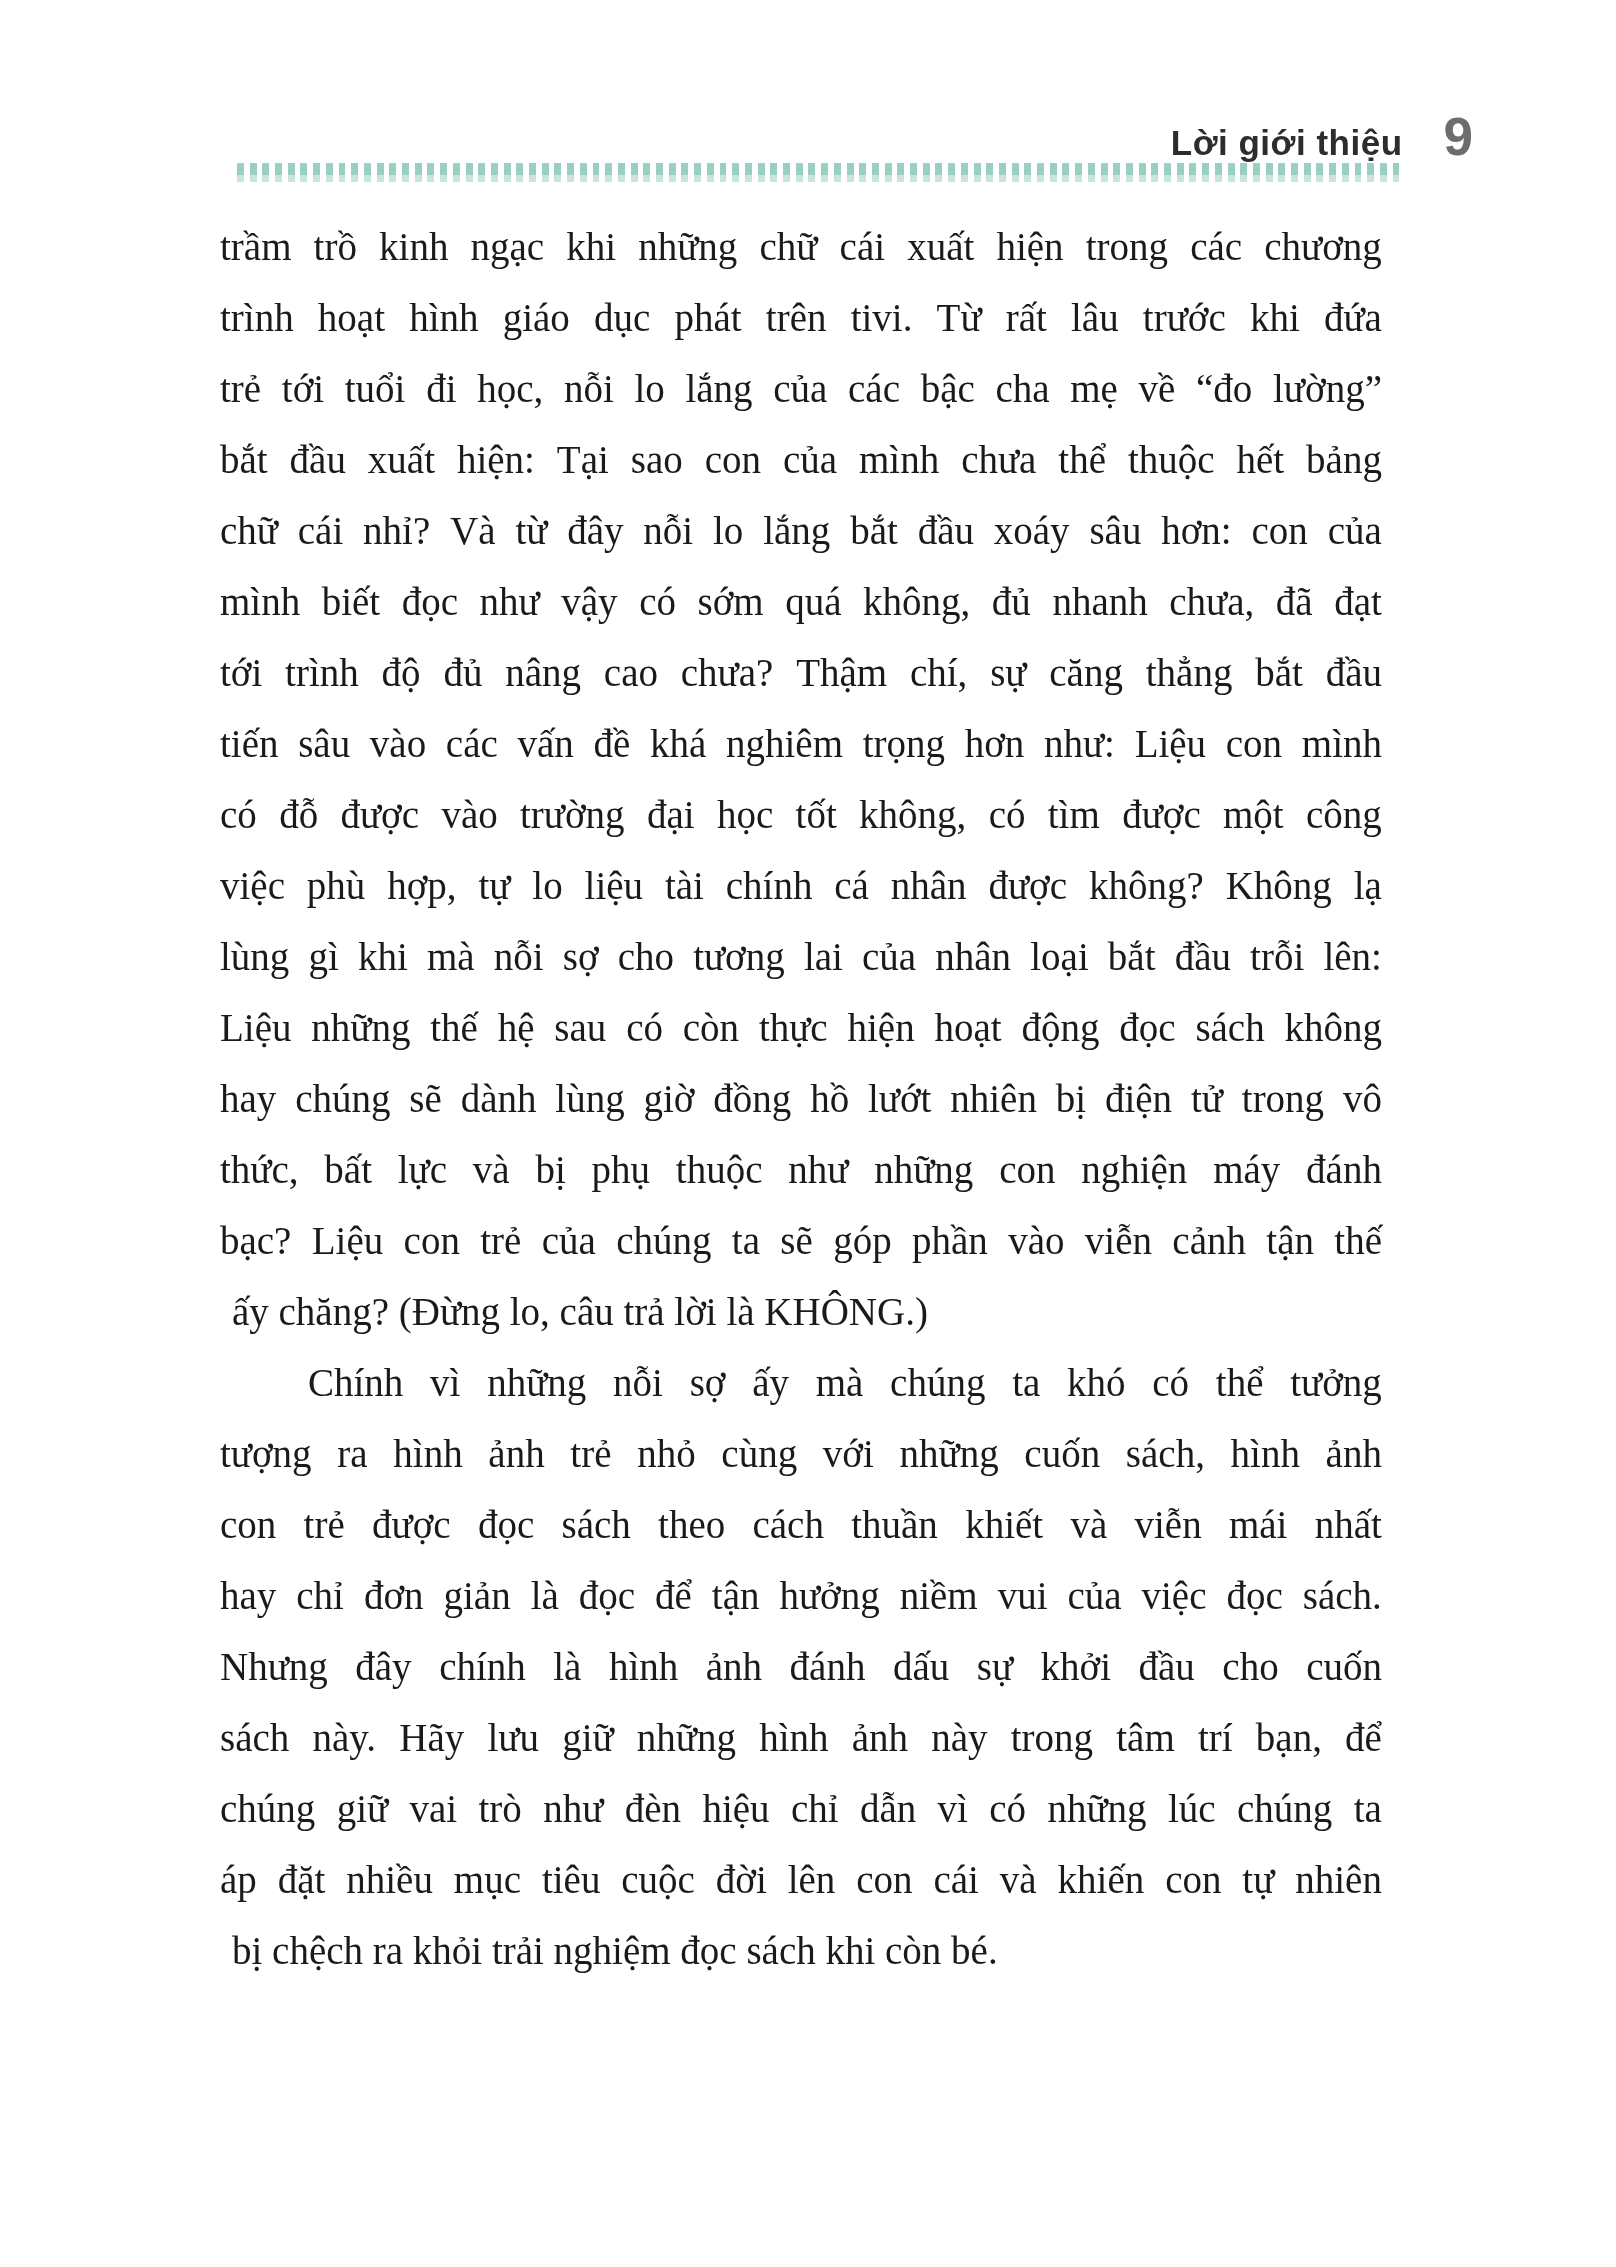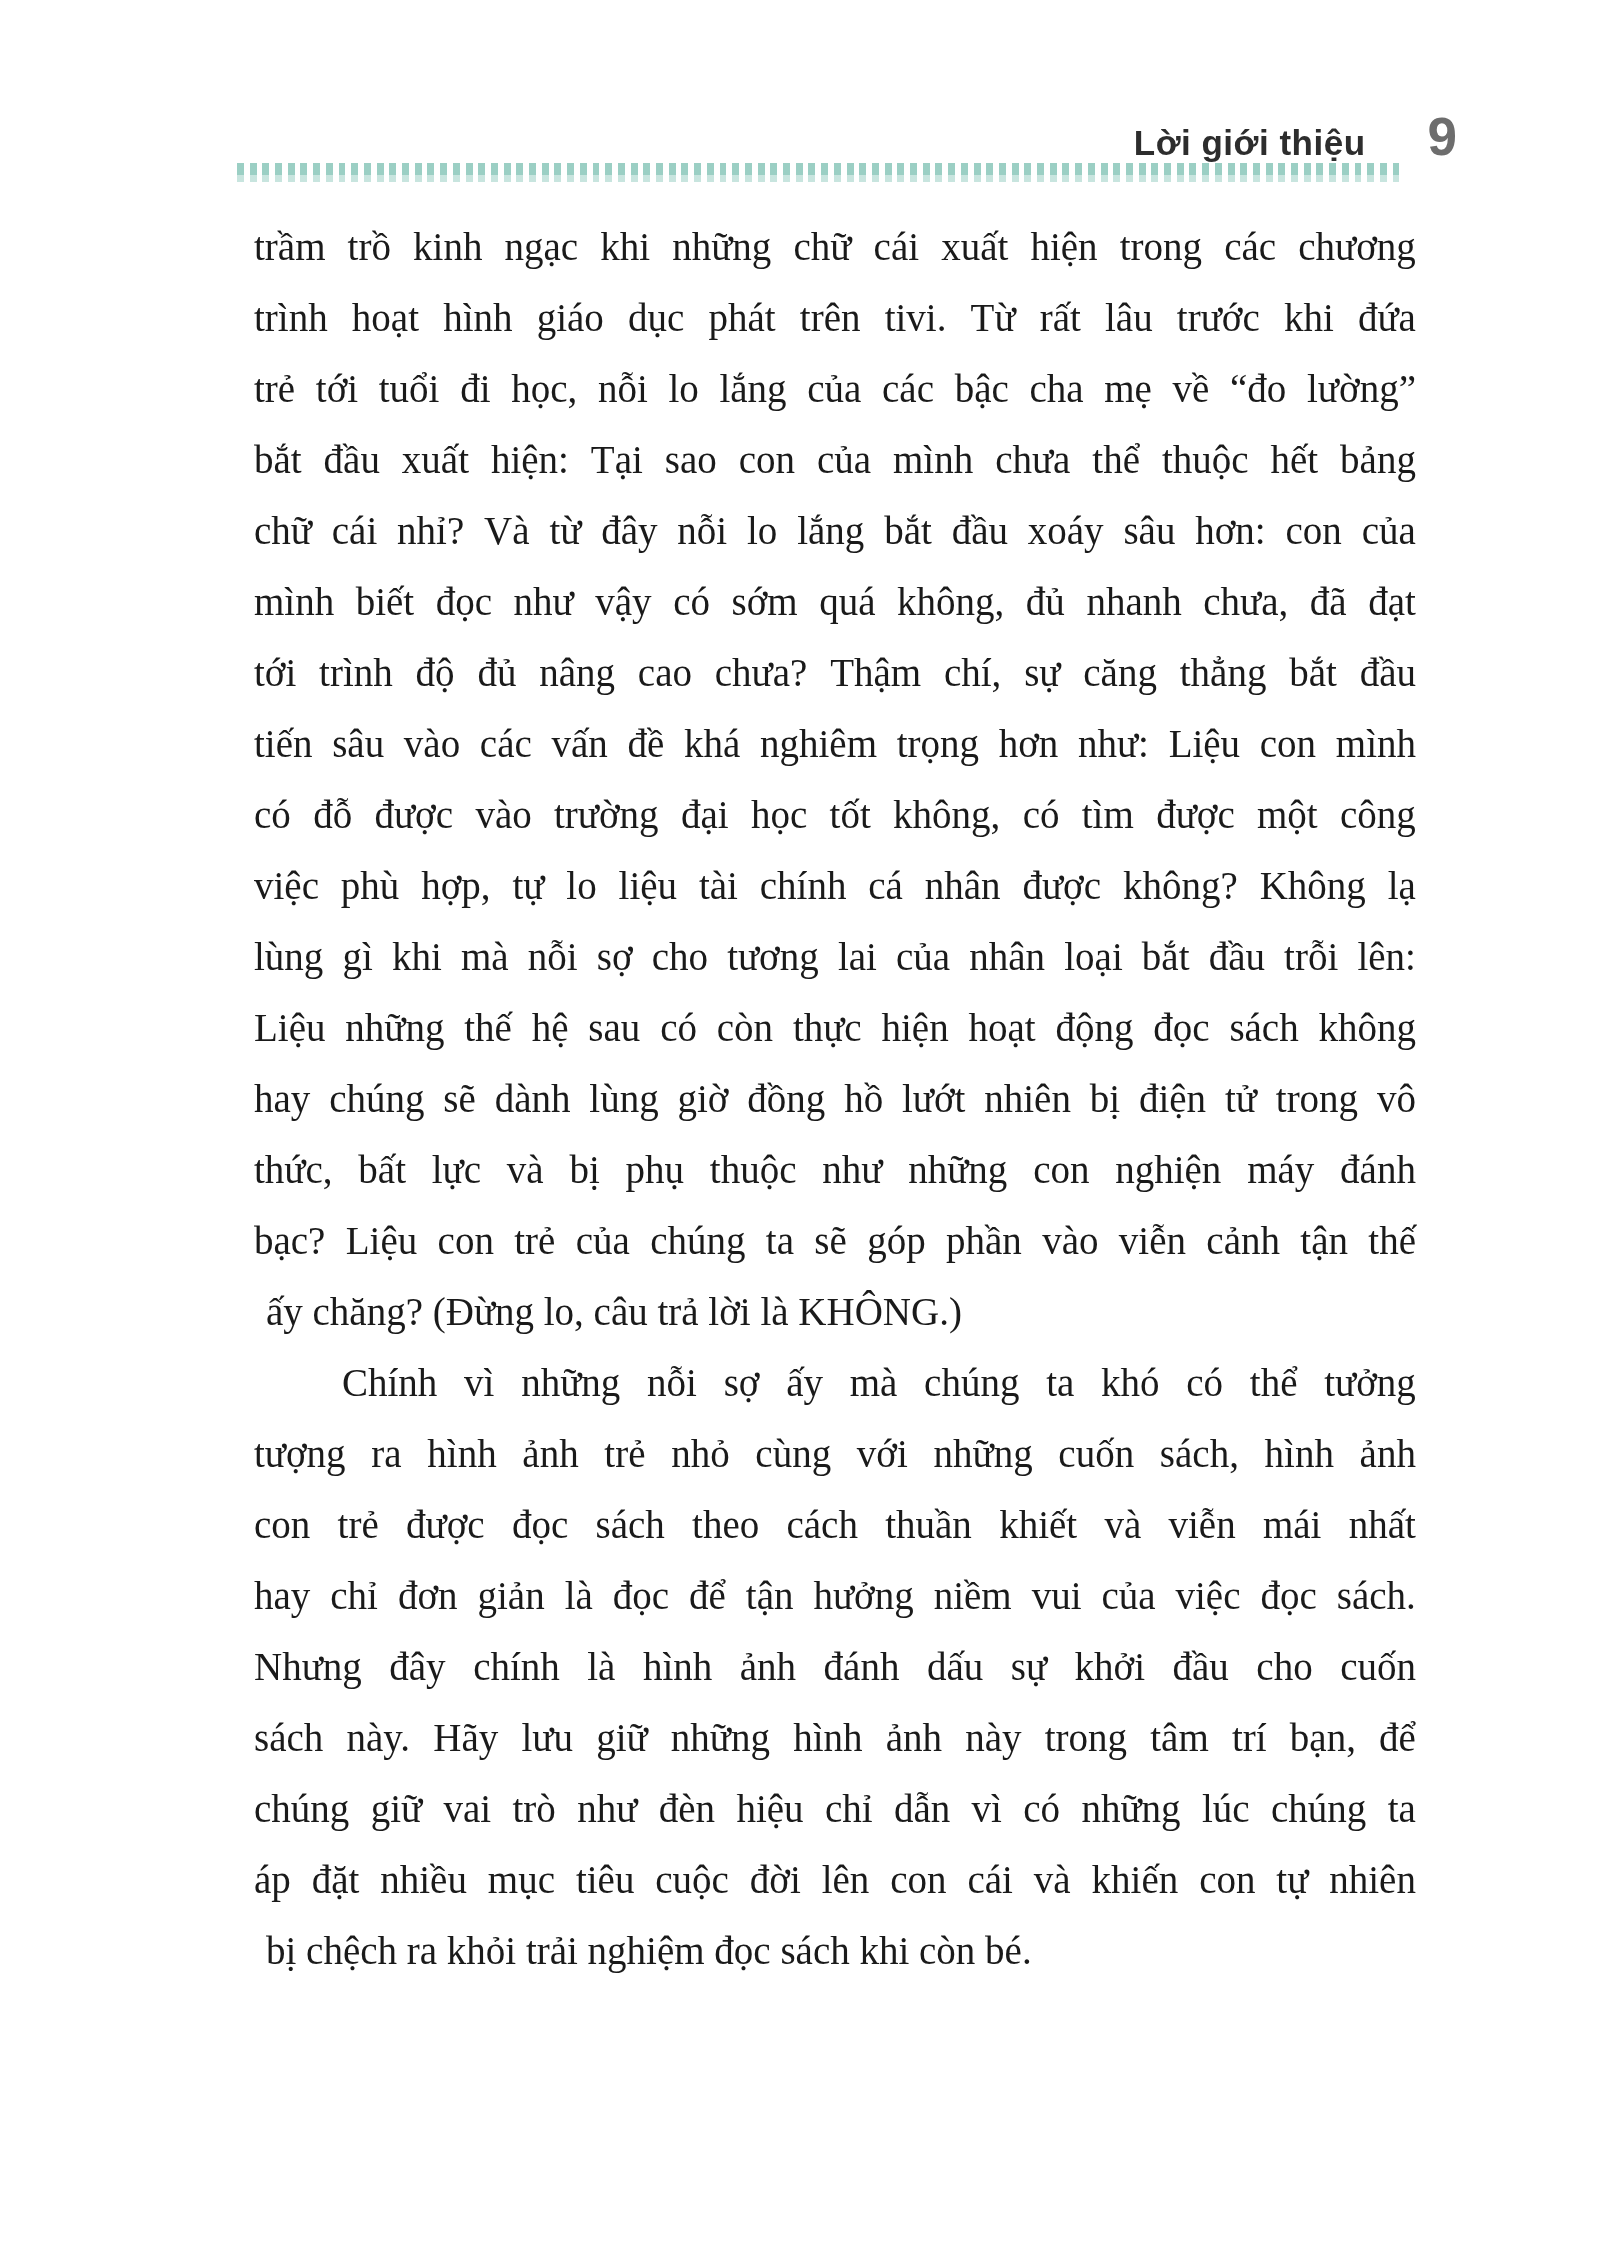--- a/index.html
+++ b/index.html
@@ -17,24 +17,24 @@
     position: absolute;
     inset: 0;
     font-family: "Liberation Serif", "DejaVu Serif", serif;
     color: #1a1a1a;
   }
 
   
   .header {
     position: absolute;
     top: 110px;
-    right: 159px;
+    right: 143px;
     display: flex;
     align-items: baseline;
-    gap: 62px;
+    gap: 41px;
     font-family: "Liberation Sans", "DejaVu Sans", sans-serif;
   }
   .header .running-head {
     font-size: 35px;
     font-weight: 700;
     letter-spacing: 0.5px;
     color: #2d2d2d;
   }
   .header .page-number {
     font-size: 53px;
@@ -51,21 +51,21 @@
     width: 1162px;
     height: 19px;
     background-image:
       linear-gradient(180deg, rgba(255,255,255,0) 0%, rgba(255,255,255,0) 62%, rgba(255,255,255,0.45) 62%, rgba(255,255,255,0.45) 100%),
       repeating-linear-gradient(90deg, var(--stripe-color, #9bcfc4) 0px, var(--stripe-color, #9bcfc4) 6.9px, #ffffff 6.9px, #ffffff 12.7px);
   }
 
   
   .body-text {
     position: absolute;
-    left: 254px;
+    left: 220px;
     top: 211px;
     width: 1162px;
     font-size: 39px;
     line-height: 71px;
     color: #1a1a1a;
   }
   .paragraph { margin: 0; }
   .line {
     display: flex;
     justify-content: space-between;

